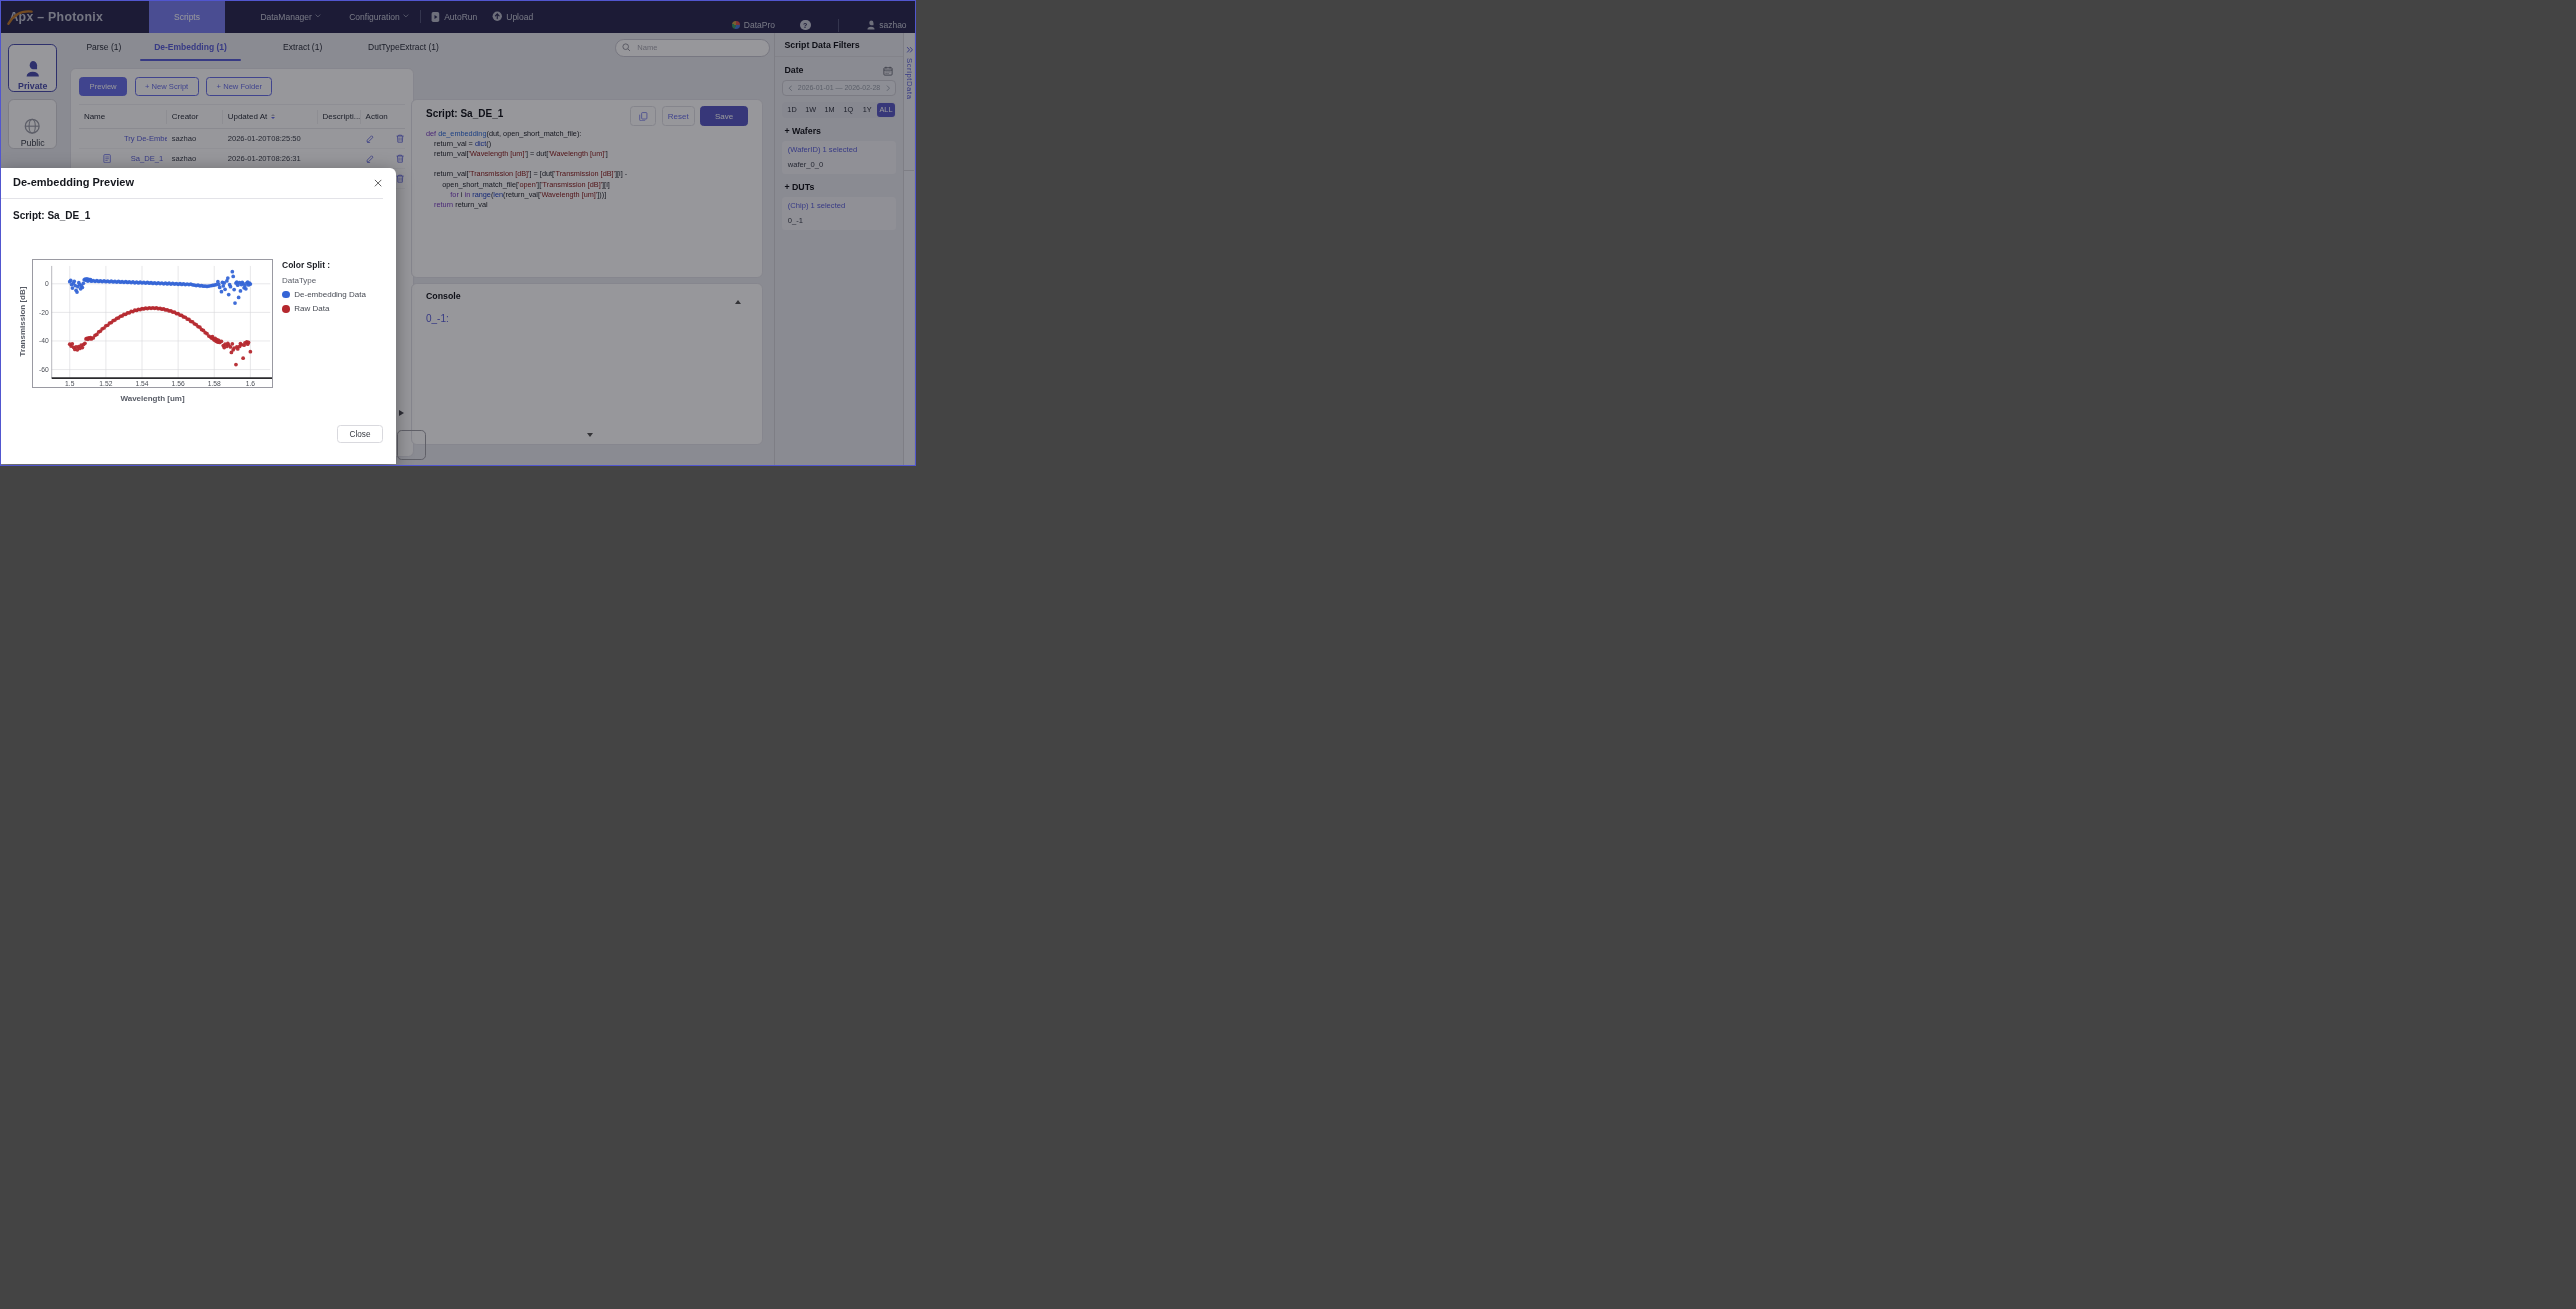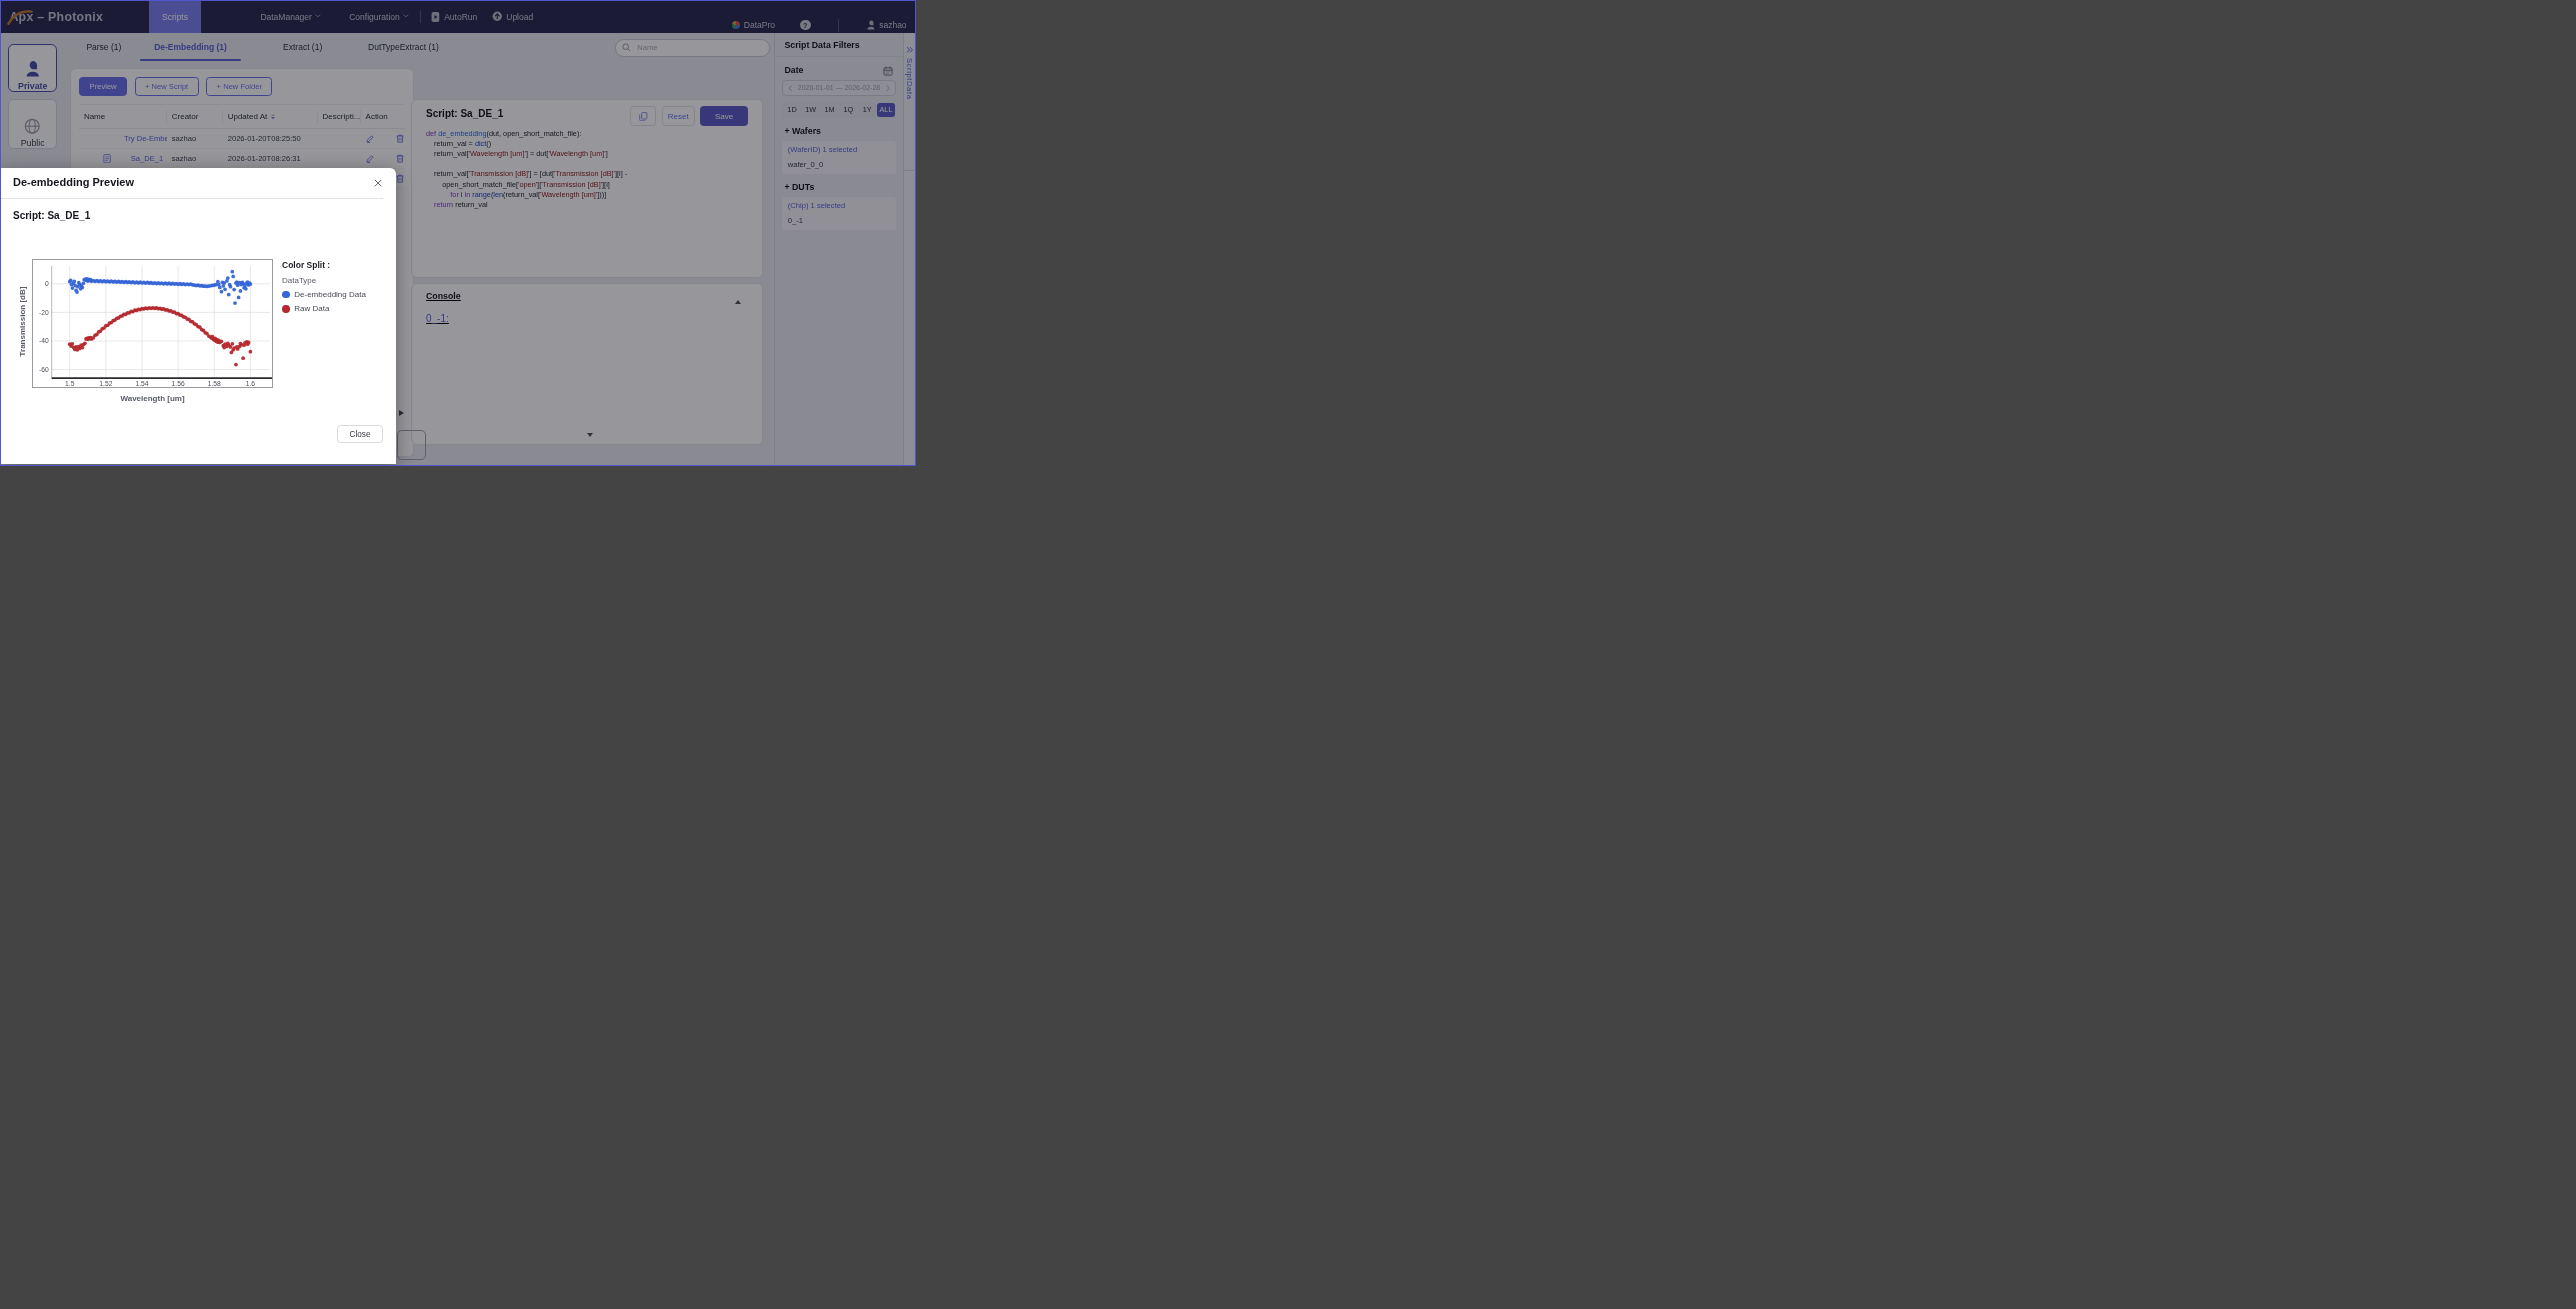--- a/index.html
+++ b/index.html
@@ -3,21 +3,21 @@
 <meta charset="utf-8">
 <style>
   html,body{margin:0;padding:0;background:#444;}
   *{box-sizing:border-box;font-family:"Liberation Sans",sans-serif;}
   .viewport{position:relative;width:916px;height:466px;overflow:hidden;background:#e9eaef;}
   .frame{position:absolute;inset:0;border:1.8px solid #5156cf;z-index:70;pointer-events:none;}
   
   .nav{position:absolute;left:0;top:0;width:916px;height:33px;background:#2b2a52;display:flex;align-items:center;color:#c9cbd8;}
   .brand{position:relative;margin-left:9.4px;width:117px;font-size:12.3px;font-weight:bold;color:#c2c4d2;letter-spacing:0.3px;}
   .brand svg{position:absolute;left:-3.5px;top:-5.3px;}
-  .navtab{height:33px;display:flex;align-items:center;padding:0 13px;font-size:8.5px;color:#d4d5e2;cursor:pointer;}
+  .navtab{height:33px;display:flex;align-items:center;padding:0 25px;font-size:8.5px;color:#d4d5e2;cursor:pointer;}
   .navtab.active{background:#7b80f0;color:#fff;position:absolute;left:149px;top:0;}
   .nav-item{display:flex;align-items:center;gap:3.5px;font-size:8.5px;color:#c9cbd8;cursor:pointer;}
   .nav-sep{width:0.6px;height:13px;background:#55577a;margin:0 10.5px;}
   .nav-right{position:absolute;right:9.4px;top:0;height:50px;display:flex;align-items:center;gap:25px;}
   .pie{width:8.8px;height:8.8px;border-radius:50%;background:conic-gradient(#d9534f 0 25%,#4a79d9 25% 55%,#3d9b6a 55% 80%,#c9a04a 80% 100%);}
   .help-circ{width:10.5px;height:10.5px;border-radius:50%;background:#c9cbd8;color:#2b2a52;font-size:7px;font-weight:bold;display:flex;align-items:center;justify-content:center;}
   
   .tabsrow{position:absolute;left:70px;top:36px;display:flex;gap:0;}
   .tab{padding:5.8px 16.4px;font-size:8.5px;color:#2c313c;cursor:pointer;position:relative;}
   .tab.active{color:#5a5fd8;font-weight:bold;}
@@ -57,21 +57,21 @@
   .sbtn-copy{width:26px;color:#6a70e8;}
   .sbtn-reset{width:33px;color:#6a70e8;}
   .sbtn-save{width:48px;background:#5a5bc4;border-color:#5a5bc4;color:#fff;}
   .code{margin-top:9.4px;font-family:"DejaVu Sans Mono",monospace;font-size:7.3px;line-height:10.2px;color:#1f2430;}
   .cl{white-space:pre;}
   .tok-k{color:#7a3fc0;}
   .tok-f{color:#2f6bd6;}
   .tok-b{color:#1d3fbf;}
   .tok-s{color:#8b2020;}
   .tok-p{color:#23262e;}
-  .console-card{position:absolute;left:411px;top:283px;width:352px;height:162px;background:#fff;border:0.6px solid #e2e2e8;border-radius:5.8px;padding:5.8px 14px;text-decoration:underline;}
+  .console-card{position:absolute;left:411px;top:283px;width:352px;height:162px;background:#fff;border:0.6px solid #e2e2e8;border-radius:5.8px;padding:5.8px 14px;}
   .console-title{font-size:8.8px;font-weight:bold;color:#14161c;margin-top:1.2px;}
   .console-entry{margin-top:12px;font-size:10px;color:#5a5fd8;cursor:pointer;}
   .tri{width:0;height:0;position:absolute;cursor:pointer;}
   .tri-up{border-left:3.5px solid transparent;border-right:3.5px solid transparent;border-bottom:4.7px solid #555;right:21px;top:16px;}
   .tri-dn{border-left:3.5px solid transparent;border-right:3.5px solid transparent;border-top:4.7px solid #555;left:50%;bottom:7px;}
   .bg-play{position:absolute;left:399px;top:410px;width:0;height:0;border-top:3.5px solid transparent;border-bottom:3.5px solid transparent;border-left:5.8px solid #4a4a52;cursor:pointer;}
   .bg-frag{position:absolute;left:397px;top:430px;width:29px;height:30px;border:0.6px solid #a0a0a8;border-radius:4.7px;}
   
   .filters{position:absolute;left:774px;top:33px;width:129px;height:433px;border-left:0.6px solid #d4d4da;}
   .filters-title{font-size:8.8px;font-weight:bold;color:#14161c;padding:7px 0 5.8px 9.4px;border-bottom:0.6px solid #dcdce2;}

